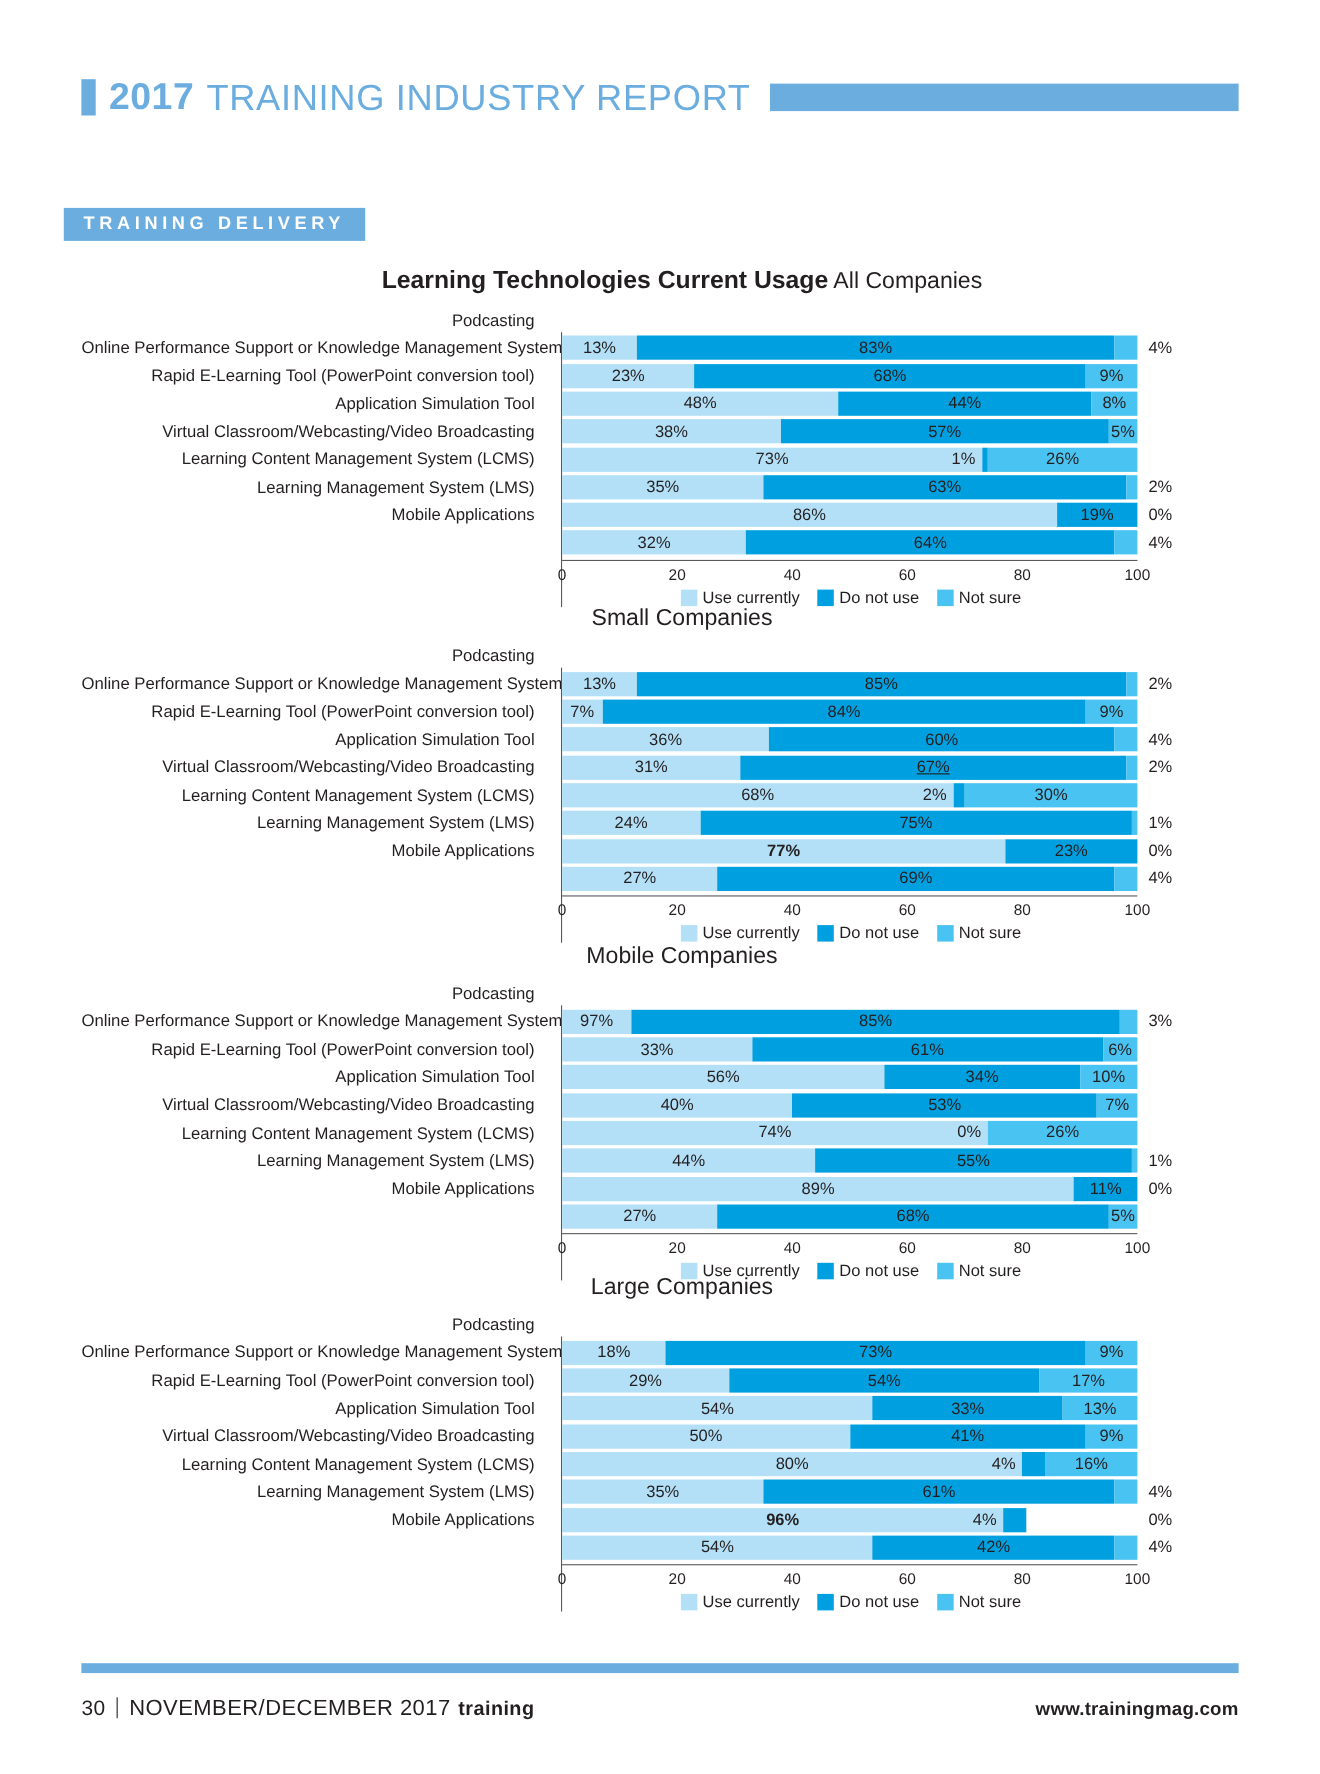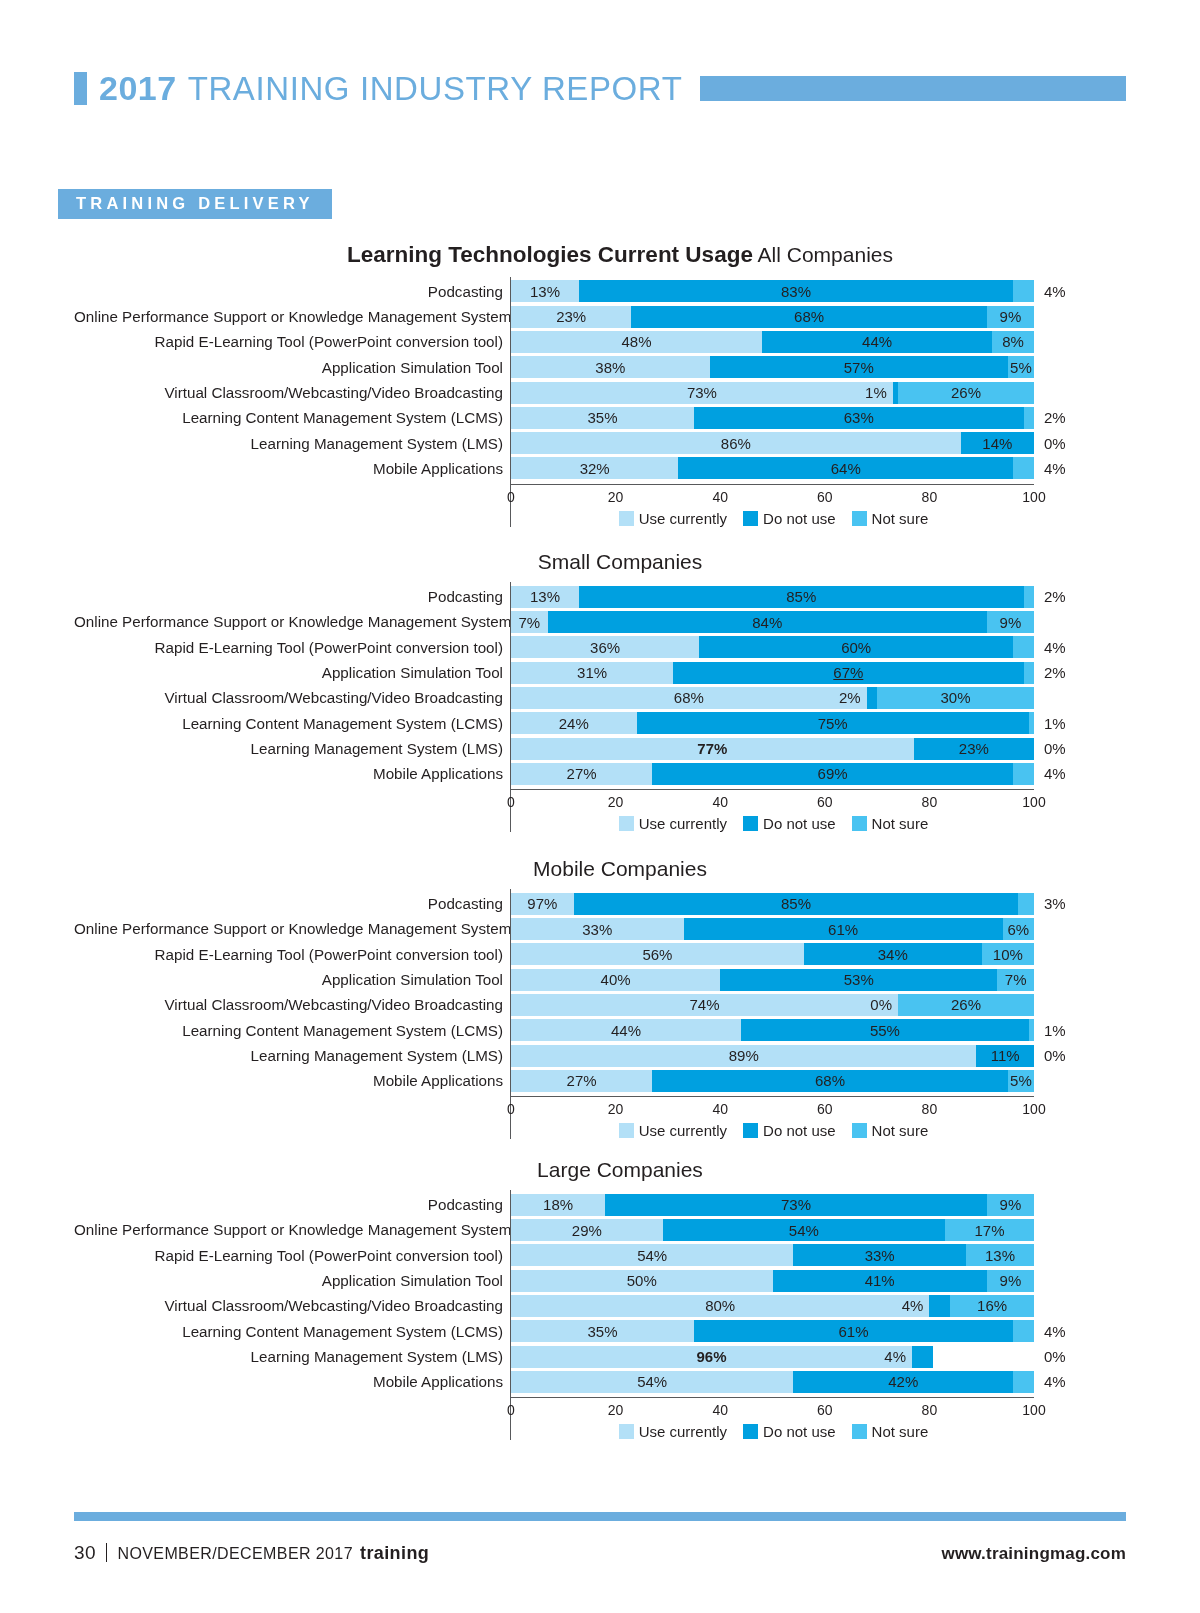--- a/index.html
+++ b/index.html
@@ -104,29 +104,30 @@
     display: flex;
     flex-direction: column;
     padding-top: 2px;
   }
   .cat-label {
     height: 25.3px;
     line-height: 25.3px;
     text-align: right;
     font-size: 15.2px;
     white-space: nowrap;
-    padding-right: 7px;
+    padding-right: 24px;
     overflow: visible;
   }
 
   .bars-area {
     flex: 1 1 auto;
     position: relative;
     border-left: 1.6px solid #58595b;
     padding-top: 2px;
+    margin-top: 25px;
   }
   .bar-row {
     height: 25.3px;
     display: flex;
     align-items: center;
     position: relative;
   }
   .bar-track {
     position: relative;
     height: 22px;
@@ -231,21 +232,21 @@
   .footer-page { font-size: 19px; margin-right: 10px; }
   .footer-divider {
     display: inline-block;
     width: 1.5px;
     height: 19px;
     background: #231f20;
     margin-right: 10px;
     position: relative;
     top: 3px;
   }
-  .footer-issue { font-size: 16px; text-align: right; }
+  .footer-issue { font-size: 20px; text-align: right; }
   .footer-brand { font-size: 18px; font-weight: bold; margin-left: 7px; }
   .footer-right { font-size: 17px; font-weight: bold; letter-spacing: 0.2px; }
 </style>
 </head>
 <body>
 
 <div class="page-header">
   <div class="header-inner">
     <div class="header-tick"></div>
     <div class="header-year">2017</div>
@@ -350,21 +351,21 @@
               <div class="seg seg-notsure" style="width: 10.46px;"></div>
             </div>
             <div class="outside-val">2%</div>
           </div>
           <div class="bar-row">
             <div class="bar-track">
               <div class="seg seg-use" style="width: 449.78px;">
                 <span>86%</span>
               </div>
               <div class="seg seg-donot" style="width: 73.22px;">
-                <span>14%</span>
+                <span>19%</span>
               </div>
               <div class="seg seg-notsure" style="width: 0px;"></div>
             </div>
             <div class="outside-val">0%</div>
           </div>
           <div class="bar-row">
             <div class="bar-track">
               <div class="seg seg-use" style="width: 167.36px;">
                 <span>32%</span>
               </div>

